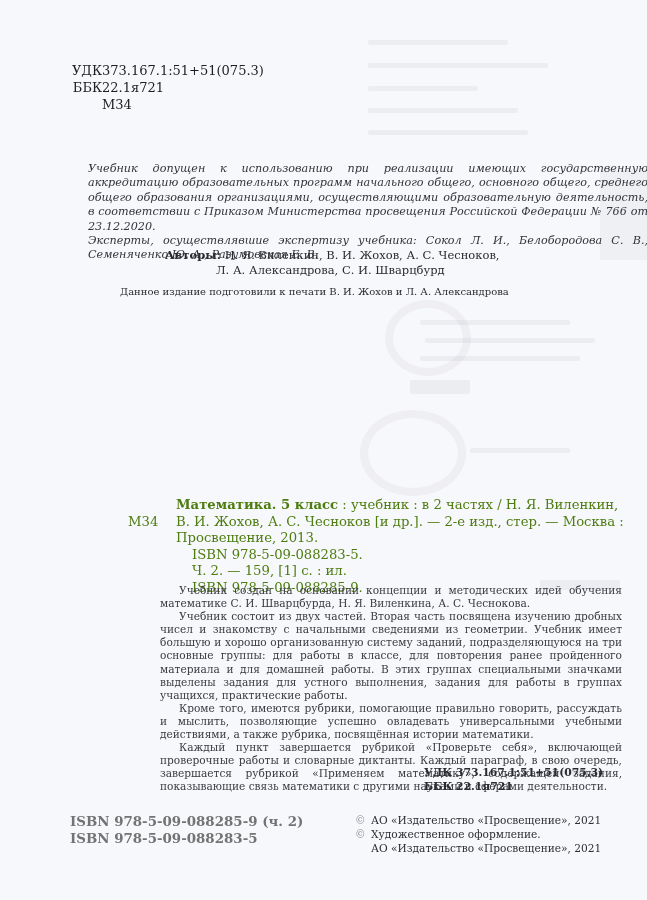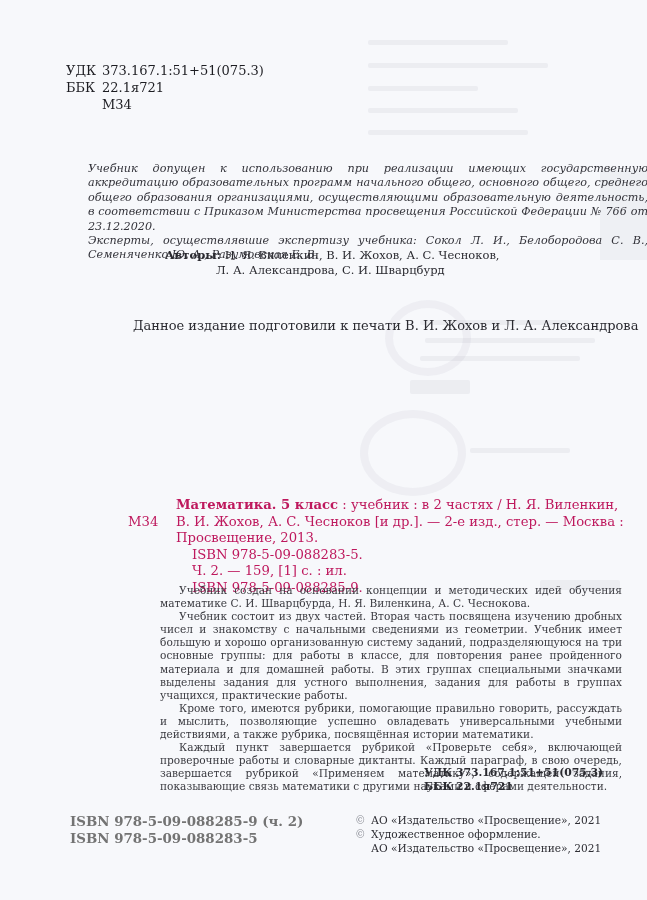--- a/index.html
+++ b/index.html
@@ -15,45 +15,45 @@
   .bleed { position: absolute; pointer-events: none; }
   .bleed-box { position: absolute; background: rgba(170,175,190,0.10); }
   .bleed-ring { position: absolute; border: 8px solid rgba(170,175,190,0.12); border-radius: 50%; }
   .bleed-line { position: absolute; height: 5px; background: rgba(160,165,180,0.13); border-radius: 2px; }
 
   .udk-top {
     position: absolute; left: 66px; top: 62px;
     font-size: 13px; line-height: 17px; color: #1d1d22;
   }
   .udk-top .row { display: flex; }
-  .udk-top .k { width: 36px; }
+  .udk-top .k { width: 36px; text-align: right; }
   .udk-top .indent { padding-left: 36px; }
 
   .approval {
     position: absolute; left: 88px; top: 162px; width: 560px;
     font-style: italic; font-size: 11.2px; line-height: 14.4px;
     color: #33333a; text-align: justify;
   }
   .approval p { margin: 0; }
 
   .authors {
     position: absolute; left: 165px; top: 248px; width: 400px;
     font-size: 11.5px; line-height: 15px; color: #2a2a30;
   }
   .authors b { font-weight: bold; }
   .authors .line2 { padding-left: 51px; }
 
   .prepared {
-    position: absolute; left: 133px; top: 286px;
-    font-size: 13px; color: #2a2a30; white-space: nowrap; margin-top: 32px;
+    position: absolute; left: 120px; top: 286px;
+    font-size: 10px; color: #2a2a30; white-space: nowrap;
   }
 
   .biblio {
     position: absolute; left: 128px; top: 497px; width: 485px;
-    font-size: 13.2px; line-height: 16.6px; color: #be185d;
+    font-size: 13.2px; line-height: 16.6px; color: #4d7c0f;
   }
   .biblio .lead { padding-left: 48px; }
   .biblio .m34 { position: absolute; left: 0; top: 16.6px; }
   .biblio .rest { padding-left: 48px; }
   .biblio .isbn { padding-left: 48px; }
   .biblio b { font-weight: bold; }
   .biblio .line { white-space: nowrap; }
 
   .annotation {
     position: absolute; left: 160px; top: 584px; width: 462px;

